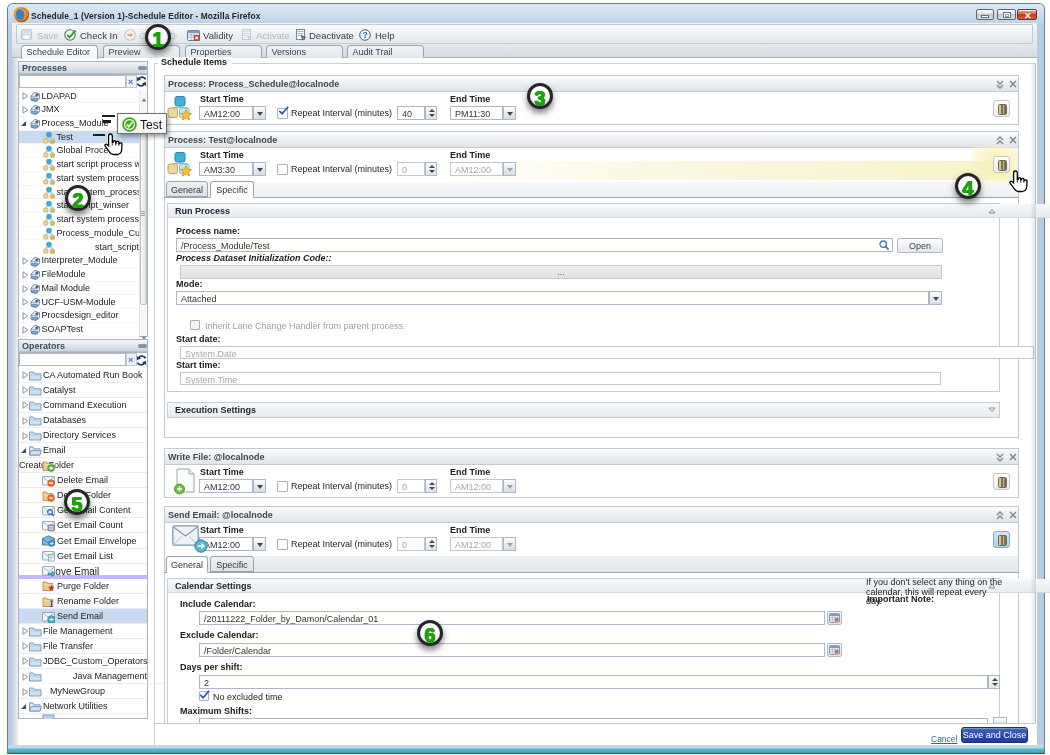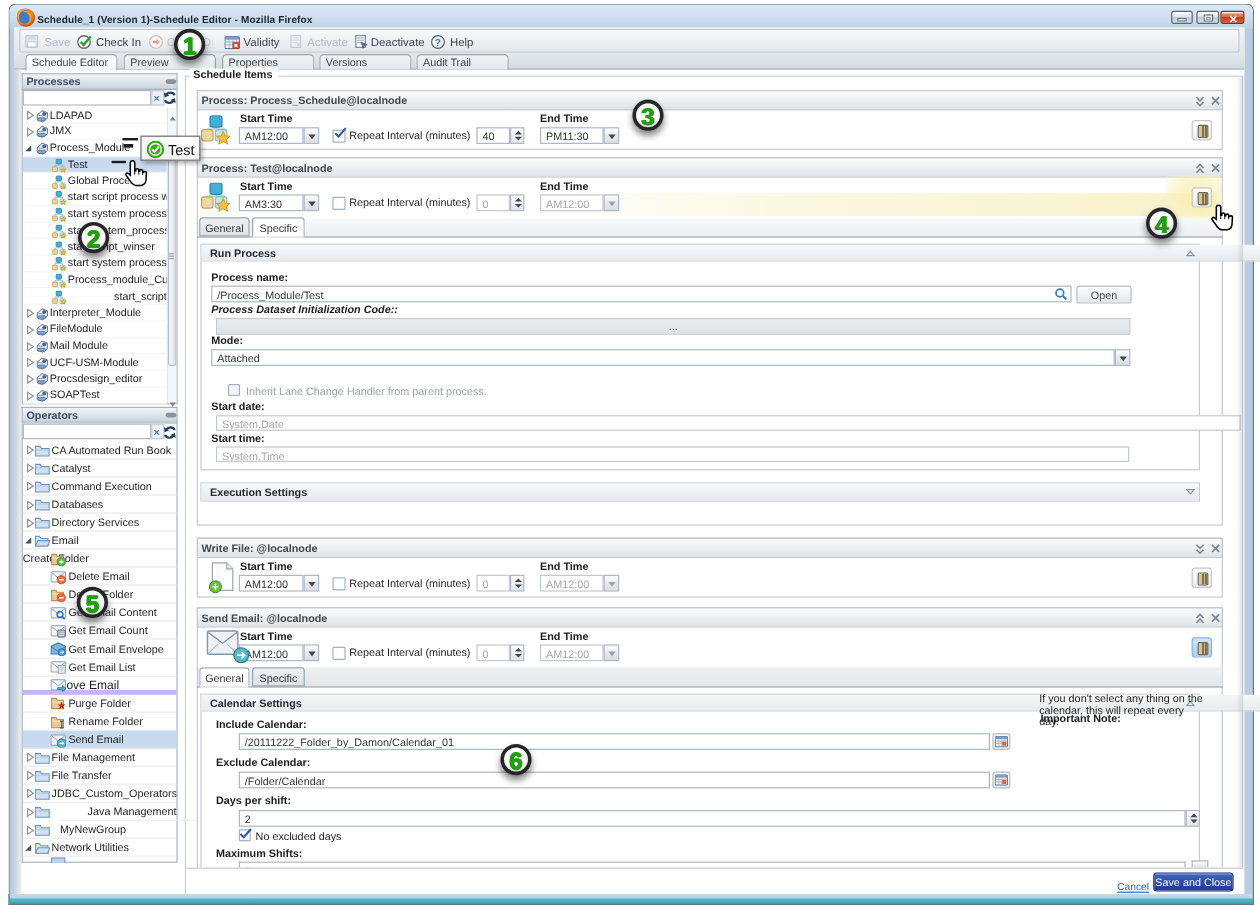--- a/index.html
+++ b/index.html
@@ -695,21 +695,21 @@
       <path d="M1 5 h11 M1 7.4 h11 M4 3 v7 M7 3 v7 M10 3 v7" stroke="#9ab2cc" stroke-width=".8"></path>
       <rect x="7.2" y="5.6" width="4" height="3.8" fill="#e0603a"></rect>
     </svg></div>
 <div class="blab" style="left:180px;top:662px;">Days per shift:</div>
 <div class="field" style="left:199px;top:675px;width:789px;">2</div>
 <div class="spin" style="left:988px;top:675px;"></div>
 <div class="cb" style="left:199px;top:691px;width:10px;height:10px;"></div>
 <svg class="abs" style="left:198px;top:688px" width="13" height="13" viewBox="0 0 14 14">
     <path d="M2.5 7.5 L5.5 10.5 L12 3" fill="none" stroke="#3157a8" stroke-width="1.9"></path>
   </svg>
-<div class="lab" style="left:213px;top:692px;">No excluded days</div>
+<div class="lab" style="left:213px;top:692px;">No excluded time</div>
 <div class="blab" style="left:180px;top:706px;">Maximum Shifts:</div>
 <div class="field" style="left:199px;top:717.5px;width:789px;height:5.5px;border-bottom:none;">1</div>
 <div class="abs" style="left:993px;top:717px;width:14px;height:6px;border:1px solid #acb7c9;border-bottom:none;background:linear-gradient(#fdfdfe,#e0e4e8);"><svg width="12" height="5">
       <path d="M6 1 L8.5 4 L3.5 4 Z" fill="#40474e"></path>
     </svg></div>
 <div class="blab" style="left:867px;top:594px;">Important Note:</div>
 <div class="lab" style="left:866px;top:578px;width:143px;line-height:9.6px;">If you don't select any thing on the<br>calendar, this will repeat every<br>day.</div>
 
 <div class="abs" style="left:1030px;top:64px;width:6px;height:681px;background:linear-gradient(90deg,rgba(255,255,255,0),rgba(110,120,132,.22));"></div>
 

